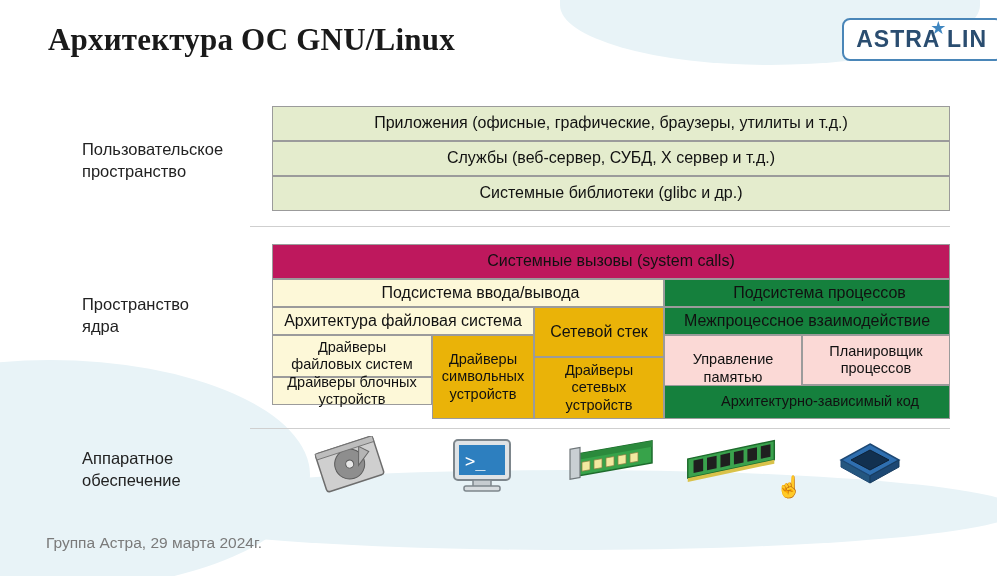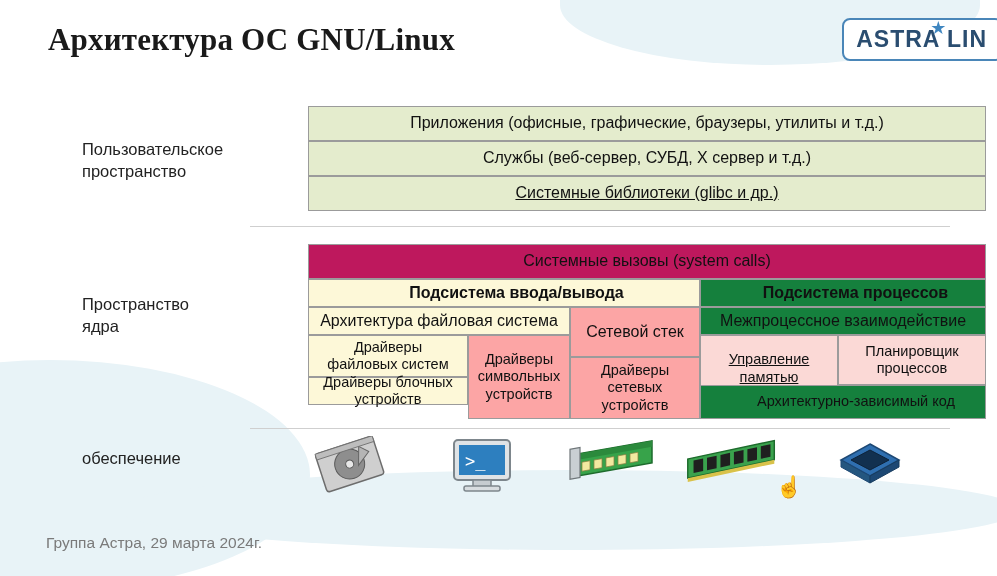--- a/index.html
+++ b/index.html
@@ -117,51 +117,50 @@
     box-sizing: border-box;
     border: 1px solid #9b9b9b;
     display: flex;
     align-items: center;
     justify-content: center;
     text-align: center;
     font-size: 16px;
     color: #111111;
     line-height: 1.18;
     padding: 1px 4px;
-    margin-left: 36px;
   }
   .green { background: #e4eccd; }
   .grey  { background: #be185d; }
   .yellow{ background: #fdf8d8; }
-  .yellow2{ background: #fca5a5; }
+  .yellow2{ background: #eab308; }
   .pink  { background: #15803d; }
   .pink2 { background: #fbd9d6; }
-  .bold  { font-weight: bold; padding-left: 29px; }
+  .bold  { font-weight: normal; padding-left: 29px; }
   .small { font-size: 14.5px; }
 
   
   #box-apps { left: 272px; top: 106px; width: 678px; height: 35px; }
   #box-services { left: 272px; top: 141px; width: 678px; height: 35px; }
-  #box-libs { left: 272px; top: 176px; width: 678px; height: 35px; text-decoration: underline; }
+  #box-libs { left: 272px; top: 176px; width: 678px; height: 35px; }
 
   
   #box-syscalls { left: 272px; top: 244px; width: 678px; height: 35px; }
   #box-io-title { left: 272px; top: 279px; width: 392px; height: 28px; }
   #box-proc-title { left: 664px; top: 279px; width: 286px; height: 28px; }
 
   #box-vfs { left: 272px; top: 307px; width: 262px; height: 28px; }
   #box-net-stack { left: 534px; top: 307px; width: 130px; height: 50px; }
   #box-ipc { left: 664px; top: 307px; width: 286px; height: 28px; }
 
   #box-fs-drivers { left: 272px; top: 335px; width: 160px; height: 42px; }
   #box-char-drivers { left: 432px; top: 335px; width: 102px; height: 84px; }
   #box-net-drivers { left: 534px; top: 357px; width: 130px; height: 62px; }
   #box-block-drivers { left: 272px; top: 377px; width: 160px; height: 28px; }
 
-  #box-memory { left: 664px; top: 335px; width: 138px; height: 67px; text-decoration: underline; }
+  #box-memory { left: 664px; top: 335px; width: 138px; height: 67px; }
   #box-scheduler { left: 802px; top: 335px; width: 148px; height: 50px; }
   #box-arch-code { left: 664px; top: 385px; width: 286px; height: 34px; padding-left: 30px; }
 
   
   .hw-icons {
     position: absolute;
     left: 272px;
     top: 434px;
     width: 678px;
     height: 62px;
@@ -218,20 +217,21 @@
 
     <div class="row-label" id="label-user">
       <div>Пользовательское</div>
       <div>пространство</div>
     </div>
     <div class="row-label" id="label-kernel">
       <div>Пространство</div>
       <div>ядра</div>
     </div>
     <div class="row-label" id="label-hw">
+      <div>Аппаратное</div>
       <div>обеспечение</div>
     </div>
 
     <div class="sep" id="sep-1"></div>
     <div class="sep" id="sep-2"></div>
 
     <div class="box green" id="box-apps">Приложения (офисные, графические, браузеры, утилиты и т.д.)</div>
     <div class="box green" id="box-services">Службы (веб-сервер, СУБД, X сервер и т.д.)</div>
     <div class="box green" id="box-libs">Системные библиотеки (glibc и др.)</div>
 

